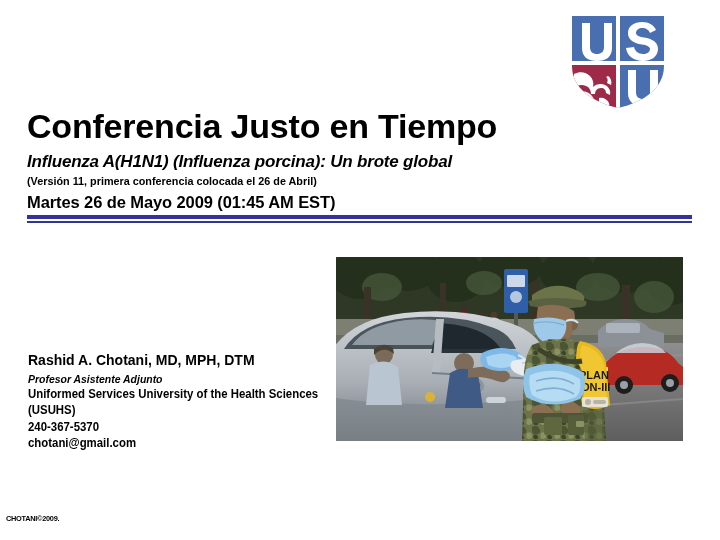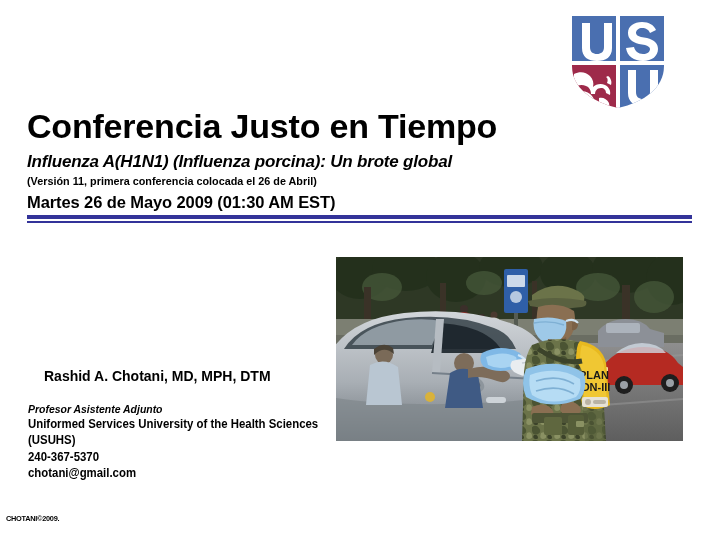--- a/index.html
+++ b/index.html
@@ -110,21 +110,21 @@
   #presenter {
     position: absolute;
     left: 28px;
     top: 352px;
     width: 300px;
   }
   #presenter-name {
     font-size: 14px;
     font-weight: bold;
     line-height: 1.25;
-    margin: 16px;
+    margin: 0;
     white-space: nowrap;
   }
   #presenter-role {
     font-size: 11px;
     font-weight: bold;
     font-style: italic;
     line-height: 1.3;
     margin: 2px 0 0 0;
     transform: scaleX(0.95);
     transform-origin: left center;
@@ -200,21 +200,21 @@
           <path d="M42,62 C45,64 46,68 45,71 L41,69 C42,67 42,64 40,63 Z"></path>
         </g>
       </g>
     </svg>
   </div>
 
   <div id="title-block">
     <div id="main-title">Conferencia Justo en Tiempo</div>
     <div id="subtitle">Influenza A(H1N1) (Influenza porcina): Un brote global</div>
     <div id="version-note">(Versión 11, primera conferencia colocada el 26 de Abril)</div>
-    <div id="date-line">Martes 26 de Mayo 2009 (01:30 AM EST)</div>
+    <div id="date-line">Martes 26 de Mayo 2009 (01:45 AM EST)</div>
   </div>
 
   <div id="divider">
     <div class="bar-thick"></div>
     <div class="bar-gap"></div>
     <div class="bar-thin"></div>
   </div>
 
   <div id="photo">
     <svg viewBox="0 0 347 184" xmlns="http://www.w3.org/2000/svg" aria-label="photo">

